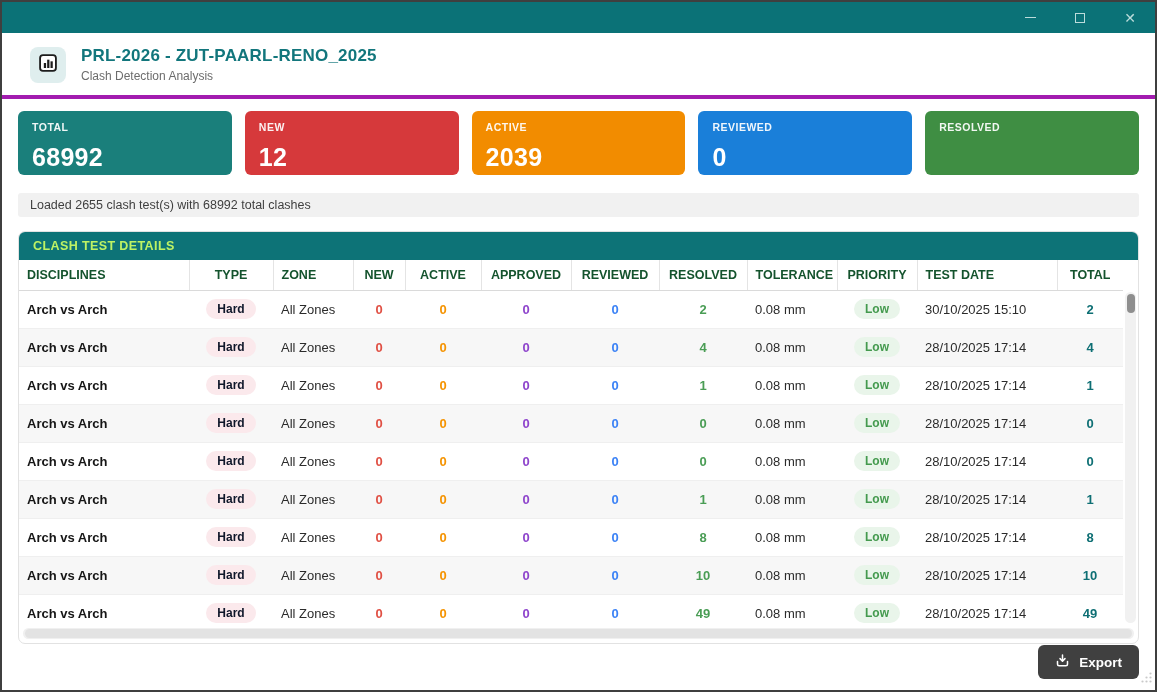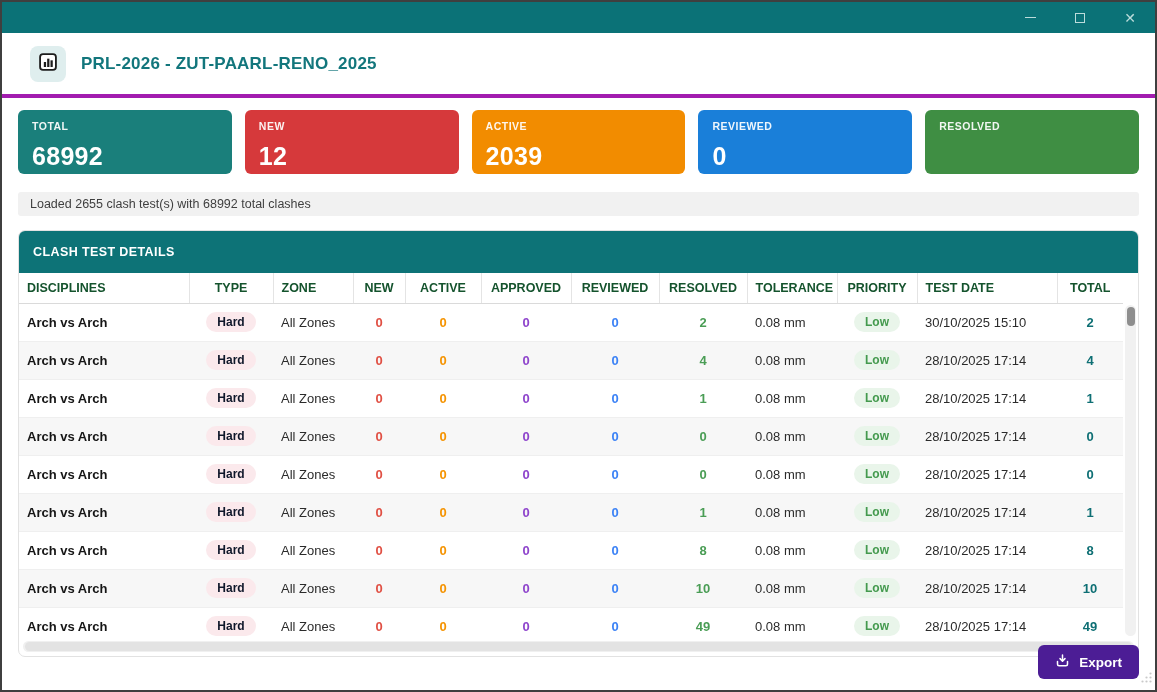--- a/index.html
+++ b/index.html
@@ -43,22 +43,22 @@
 
   
   .statusbar {
     margin:12px 16px 8px; background:#f1f1f1; border-radius:3px;
     padding:5px 12px; font-size:12.5px; color:#3f3f3f;
   }
 
   
   .panel { margin:14px 16px 0; border:1px solid #e2e2e2; border-radius:7px; background:#fff; }
   .panel-header {
-    background:#0d7377; color:#ffffff; font-size:12.5px; font-weight:700;
-    letter-spacing:.4px; padding:14px 14px; border-radius:6px 6px 0 0;
+    background:#0d7377; color:#bef264; font-size:12.5px; font-weight:700;
+    letter-spacing:.4px; padding:7px 14px; border-radius:6px 6px 0 0;
   }
   .table-wrap { position:relative; height:366px; overflow:hidden; padding-right:15px; }
   table.clash { width:100%; table-layout:fixed; border-collapse:collapse; }
   thead th {
     height:30px; font-size:12.5px; font-weight:700; color:#14532d;
     text-align:left; padding:0 8px; white-space:nowrap;
     border-right:1px solid #e4e4e4; border-bottom:1px solid #dadada; background:#fff;
   }
   thead th:last-child { border-right:none; }
   tbody td {
@@ -101,21 +101,21 @@
     height:11px; margin:2px 4px 4px; background:#f0f0f0; border-radius:6px; position:relative;
   }
   .hscroll-thumb {
     position:absolute; top:1px; left:2px; right:2px; height:9px;
     background:#e3e3e3; border-radius:5px;
   }
 
   
   .export-btn {
     position:absolute; right:16px; bottom:11px;
-    background:#4c1d95; color:#fff; border:none; border-radius:6px;
+    background:#404040; color:#fff; border:none; border-radius:6px;
     padding:8px 17px; font-size:13.5px; font-weight:700;
     font-family:inherit; display:flex; align-items:center; gap:9px; cursor:pointer;
   }
   .resize-grip { position:absolute; right:2px; bottom:2px; }
 </style>
 </head>
 <body>
 
 <div class="window">
 
@@ -137,20 +137,21 @@
         <svg width="20" height="20" viewBox="0 0 24 24">
           <rect x="2.5" y="2.5" width="19" height="19" rx="3.5" fill="#ffffff" stroke="#1d1d1d" stroke-width="2.2"></rect>
           <rect x="7" y="12" width="2.7" height="6" fill="#1d1d1d"></rect>
           <rect x="11" y="8" width="2.7" height="10" fill="#1d1d1d"></rect>
           <rect x="15" y="10" width="2.7" height="8" fill="#1d1d1d"></rect>
         </svg>
       </span>
     </div>
     <div>
       <div class="app-title">PRL-2026 - ZUT-PAARL-RENO_2025</div>
+      <div class="app-subtitle">Clash Detection Analysis</div>
     </div>
   </div>
 
   <div class="cards">
     <div class="card" style="background: rgb(26, 127, 123);">
       <div class="card-label">TOTAL</div>
       <div class="card-value">68992</div>
     </div>
 
     <div class="card" style="background: rgb(214, 57, 59);">

